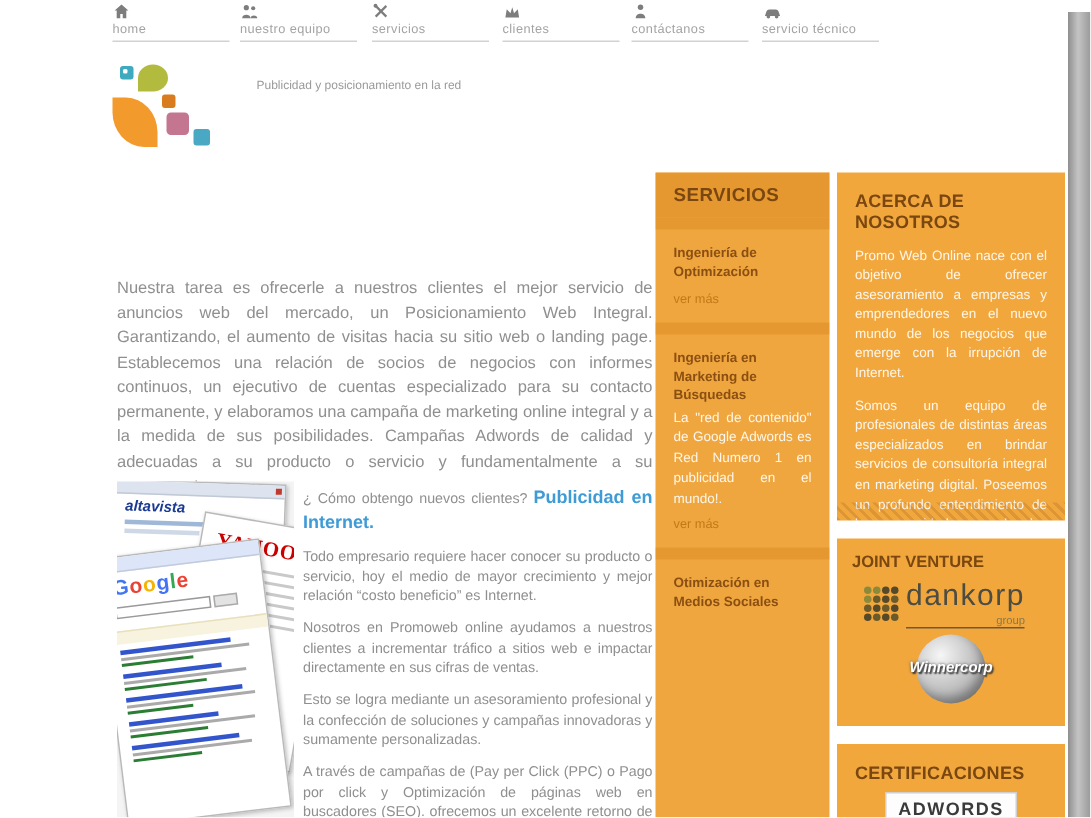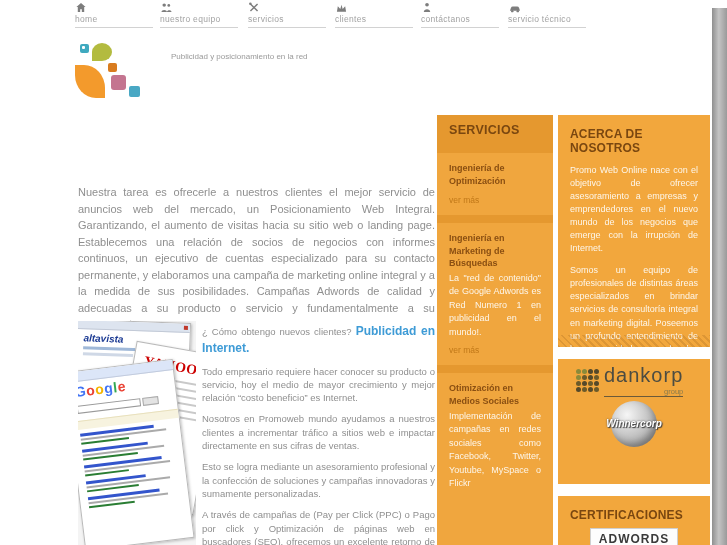--- a/index.html
+++ b/index.html
@@ -246,57 +246,57 @@
       </div>
     </div>
   </div>
 
   <div class="article">
     <p class="question">
       <span>¿ Cómo obtengo nuevos clientes?</span>
       <span class="q-highlight">Publicidad en Internet.</span>
     </p>
     <p>Todo empresario requiere hacer conocer su producto o servicio, hoy el medio de mayor crecimiento y mejor relación “costo beneficio” es Internet.</p>
-    <p>Nosotros en Promoweb mundo ayudamos a nuestros clientes a incrementar tráfico a sitios web e impactar directamente en sus cifras de ventas.</p>
+    <p>Nosotros en Promoweb online ayudamos a nuestros clientes a incrementar tráfico a sitios web e impactar directamente en sus cifras de ventas.</p>
     <p>Esto se logra mediante un asesoramiento profesional y la confección de soluciones y campañas innovadoras y sumamente personalizadas.</p>
     <p>A través de campañas de (Pay per Click (PPC) o Pago por click y Optimización de páginas web en buscadores (SEO). ofrecemos un excelente retorno de las inversiones realizadas.</p>
 
   </div>
 
   <aside class="services-col">
     <div class="svc-header">SERVICIOS</div>
 
     <div class="svc-item">
       <div class="svc-title">Ingeniería de Optimización</div>
       <a class="svc-more">ver más</a>
     </div>
     <div class="svc-item">
       <div class="svc-title">Ingeniería en Marketing de Búsquedas</div>
       <div class="svc-desc">La "red de contenido" de Google Adwords es Red Numero 1 en publicidad en el mundo!.</div>
       <a class="svc-more">ver más</a>
     </div>
     <div class="svc-item">
       <div class="svc-title">Otimización en Medios Sociales</div>
-      <div class="svc-desc">Implementación de campañas en redes sociales como Facebook, Twitter, Youtube, MySpace o Flickr</div>
 
     </div>
 
   </aside>
 
   <aside class="right-col">
 
     <div class="rc-box about-box">
       <div class="rc-title">ACERCA DE NOSOTROS</div>
       <p>Promo Web Online nace con el objetivo de ofrecer asesoramiento a empresas y emprendedores en el nuevo mundo de los negocios que emerge con la irrupción de Internet.</p>
       <p>Somos un equipo de profesionales de distintas áreas especializados en brindar servicios de consultoría integral en marketing digital. Poseemos un profundo entendimiento de las necesidades y de los nuevos desafíos que enfrentan las organizaciones, y apuntamos a brindar soluciones que impacten positivamente en la sustentabilidad de sus negocios en el largo plazo.</p>
 
       <div class="rc-hatch" style="position:absolute;left:0;right:0;bottom:0"></div>
     </div>
 
     <div class="rc-box jv-box">
+      <div class="jv-title">JOINT VENTURE</div>
       <div class="dankorp">
         <span class="dk-dots">
           <i class="dk-a"></i>
             <i class="dk-a"></i>
             <i class="dk-b"></i>
             <i class="dk-b"></i>
           <i class="dk-a"></i>
             <i class="dk-c"></i>
             <i class="dk-b"></i>
             <i class="dk-c"></i>

